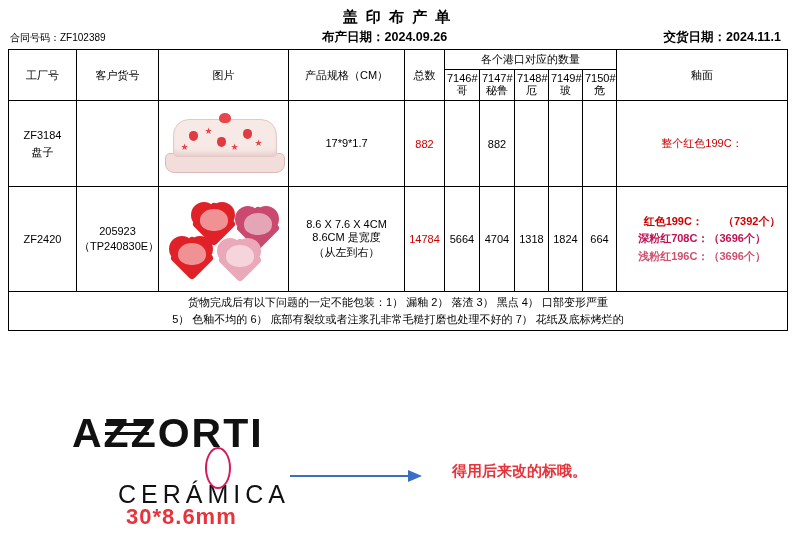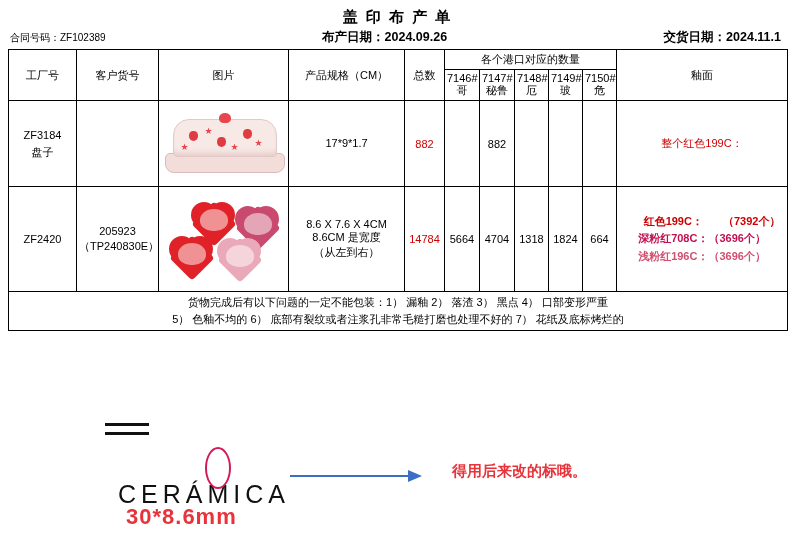--- a/index.html
+++ b/index.html
@@ -475,20 +475,21 @@
         <td class="notes" colspan="11">
           <div>货物完成后有以下问题的一定不能包装：1） 漏釉  2） 落渣  3） 黑点 4） 口部变形严重</div>
           <div>5） 色釉不均的     6） 底部有裂纹或者注浆孔非常毛糙打磨也处理不好的      7） 花纸及底标烤烂的</div>
         </td>
       </tr>
     </tbody>
   </table>
 
 
   <div class="logo-area">
+    <div class="logo-word">AZZORTI</div>
     <div class="logo-strike2"></div>
     <div class="logo-strike"></div>
     <div class="logo-sub">CERÁMICA</div>
     <div class="logo-circle"></div>
     <div class="arrow">
       <div class="shaft"></div>
       <div class="head"></div>
     </div>
     <div class="note-red">得用后来改的标哦。</div>
     <div class="dim-text">30*8.6mm</div>

